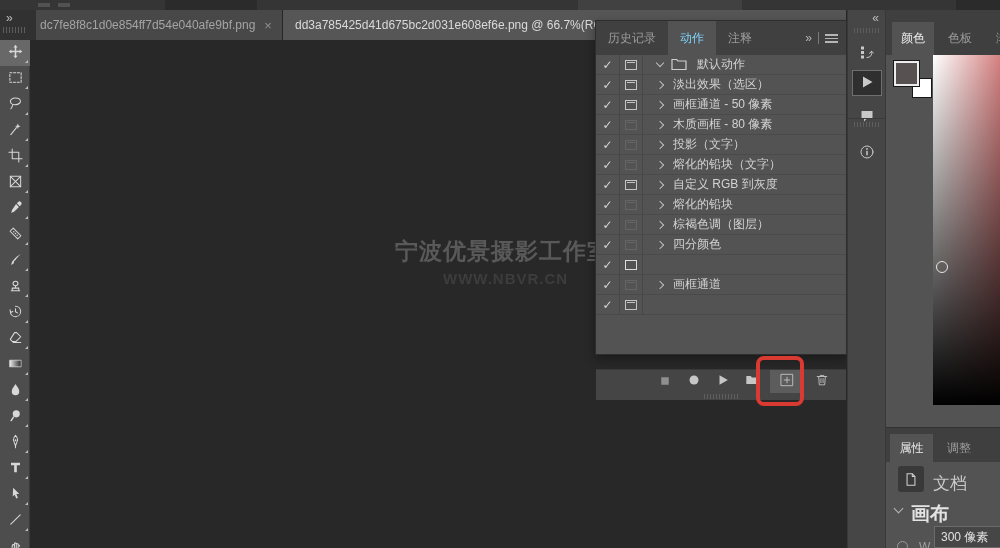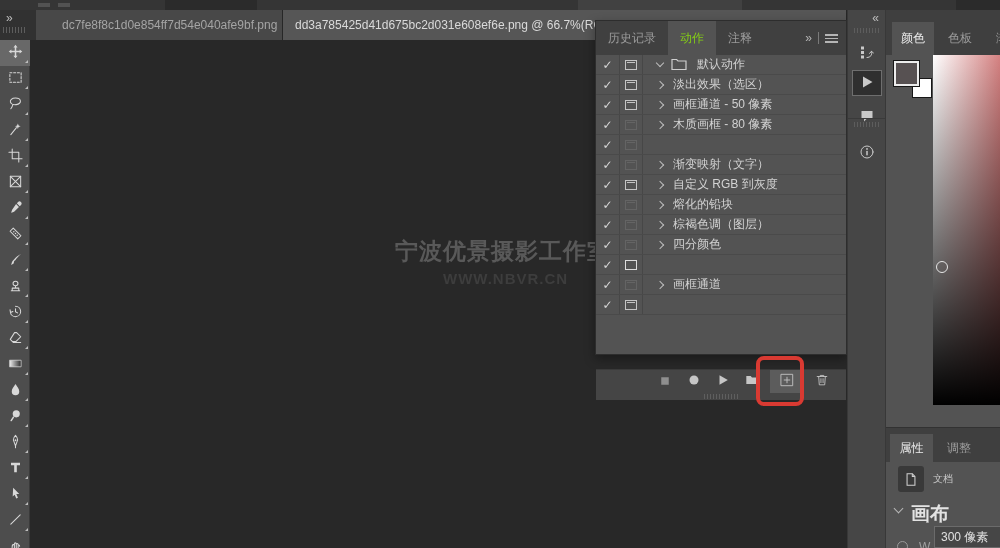--- a/index.html
+++ b/index.html
@@ -13,21 +13,21 @@
   .os-dark { background:#2b2b2b; }
   .os-light { background:#414141; }
   .os-dash { position:absolute; top:3px; height:4px; width:12px; background:#6a6a6a; opacity:.55; }
 
   
   .tabbar { left:0; top:10px; width:1000px; height:30px; background:#313131; }
   .tb-stub { position:absolute; left:0; top:0; width:36px; height:30px; }
   .tb-expand { position:absolute; left:6px; top:1px; color:#bdbdbd; font-size:12px; letter-spacing:-1px; }
   .tb-grip { position:absolute; left:3px; top:17px; width:22px; height:6px;
              background:repeating-linear-gradient(90deg,#5d5d5d 0 1px,transparent 1px 3px); }
-  .doc-tab { position:absolute; top:0; height:30px; display:flex; align-items:center; padding:0 26px;
+  .doc-tab { position:absolute; top:0; height:30px; display:flex; align-items:center; padding:0 4px;
              white-space:nowrap; overflow:hidden; border-right:1px solid #272727; color:#a4a4a4; }
   .doc-tab.active { color:#dadada; }
   .doc-close { margin-left:9px; color:#8f8f8f; font-size:13px; cursor:default; }
 
   
   .toolbar { left:0; top:40px; width:30px; height:508px; background:#4d4d4d; border-right:1px solid #3a3a3a; z-index:2; }
   .tool { width:30px; height:26px; display:flex; align-items:center; justify-content:center; position:relative; color:#d8d8d8; }
   .tool.active { background:#686868; }
   .tool::after { content:""; position:absolute; right:2px; bottom:3px; width:0; height:0;
                  border-left:3px solid transparent; border-bottom:3px solid #bdbdbd; }
@@ -36,21 +36,21 @@
   
   .canvas { left:31px; top:40px; width:969px; height:508px; background:#282828; z-index:1; }
   .wm1 { position:absolute; left:364px; top:196px; font-size:23px; font-weight:bold; letter-spacing:1px; color:#595959; }
   .wm2 { position:absolute; left:412px; top:230px; font-size:15px; font-weight:bold; letter-spacing:1px; color:#3d3d3d; }
 
   
   .apanel { left:595px; top:20px; width:252px; height:335px; background:#535353; z-index:10;
             border:1px solid #2d2d2d; box-shadow:0 4px 10px rgba(0,0,0,.35); }
   .ap-header { position:absolute; left:0; top:0; width:250px; height:34px; background:#404040; display:flex; }
   .ap-tab { height:34px; display:flex; align-items:center; justify-content:center; color:#9b9b9b; padding:0 12px; }
-  .ap-tab.active { background:#535353; color:#84cc16; }
+  .ap-tab.active { background:#535353; color:#7dd3fc; }
   .ap-hicons { position:absolute; right:8px; top:0; height:34px; display:flex; align-items:center; gap:6px; color:#b5b5b5; }
   .menu-lines { width:13px; height:9px; background:repeating-linear-gradient(#b5b5b5 0 1.5px,transparent 1.5px 3.7px); }
   .vdiv { width:1px; height:12px; background:#7a7a7a; }
 
   .ap-list { position:absolute; left:0; top:34px; width:250px; height:260px; }
   .arow { height:20px; display:flex; align-items:center; border-bottom:1px solid #4a4a4a; color:#d2d2d2; }
   .cell { height:100%; display:flex; align-items:center; justify-content:center; flex:none; }
   .cell.check { width:24px; border-right:1px solid #474747; }
   .cell.dlg { width:23px; border-right:1px solid #474747; }
   .tick::before { content:"✓"; font-size:12px; color:#d8d8d8; }
@@ -112,21 +112,21 @@
   .color-field { position:absolute; left:47px; top:45px; width:68px; height:350px;
                  background:linear-gradient(to bottom, rgba(0,0,0,0), #000000),
                             linear-gradient(to right, #ffffff, #d47f7f); }
   .color-marker { position:absolute; left:50px; top:251px; width:12px; height:12px; border:1.5px solid #e6e6e6;
                   border-radius:50%; z-index:4; }
 
   .rc-divider { position:absolute; left:0; width:115px; height:1px; background:#323232; }
   .doc-icon-box { position:absolute; left:12px; top:456px; width:26px; height:26px; background:#393939;
                   border-radius:3px; display:flex; align-items:center; justify-content:center; color:#d0d0d0; }
   .doc-icon-box svg { width:14px; height:15px; }
-  .doc-label { position:absolute; left:47px; top:462px; font-size:10px; color:#c9c9c9; }
+  .doc-label { position:absolute; left:47px; top:462px; font-size:17px; color:#c9c9c9; }
   .sec-chev { position:absolute; left:9px; top:495px; width:7px; height:7px; border-right:1.5px solid #b8b8b8;
               border-bottom:1.5px solid #b8b8b8; transform:rotate(45deg); }
   .sec-label { position:absolute; left:25px; top:491px; font-size:19px; font-weight:bold; color:#e3e3e3; }
   .w-label { position:absolute; left:33px; top:530px; font-size:12px; color:#a0a0a0; }
   .w-field { position:absolute; left:48px; top:516px; width:67px; height:22px; background:#464646;
              border:1px solid #6b6b6b; color:#e0e0e0; display:flex; align-items:center; padding-left:6px;
              white-space:nowrap; overflow:hidden; }
   .link-circle { position:absolute; left:11px; top:531px; width:11px; height:11px; border:1.5px solid #999999;
                  border-radius:50%; }
 </style>
@@ -399,34 +399,41 @@
         </span>
       </div>
 
       <div class="arow dlg-off exp-right">
         <span class="cell check">
           <span class="tick"></span>
         </span>
         <span class="cell dlg">
           <span class="dlgbox"></span>
         </span>
+        <span class="rcontent">
+          <span class="chev"></span>
+
+          <span class="label-wrap">
+            <span>投影（文字）</span>
+          </span>
+        </span>
       </div>
 
       <div class="arow dlg-off exp-right">
         <span class="cell check">
           <span class="tick"></span>
         </span>
         <span class="cell dlg">
           <span class="dlgbox"></span>
         </span>
         <span class="rcontent">
           <span class="chev"></span>
 
           <span class="label-wrap">
-            <span>渐变映射（文字）</span>
+            <span>熔化的铅块（文字）</span>
           </span>
         </span>
       </div>
 
       <div class="arow dlg-on exp-right">
         <span class="cell check">
           <span class="tick"></span>
         </span>
         <span class="cell dlg">
           <span class="dlgbox"></span>

